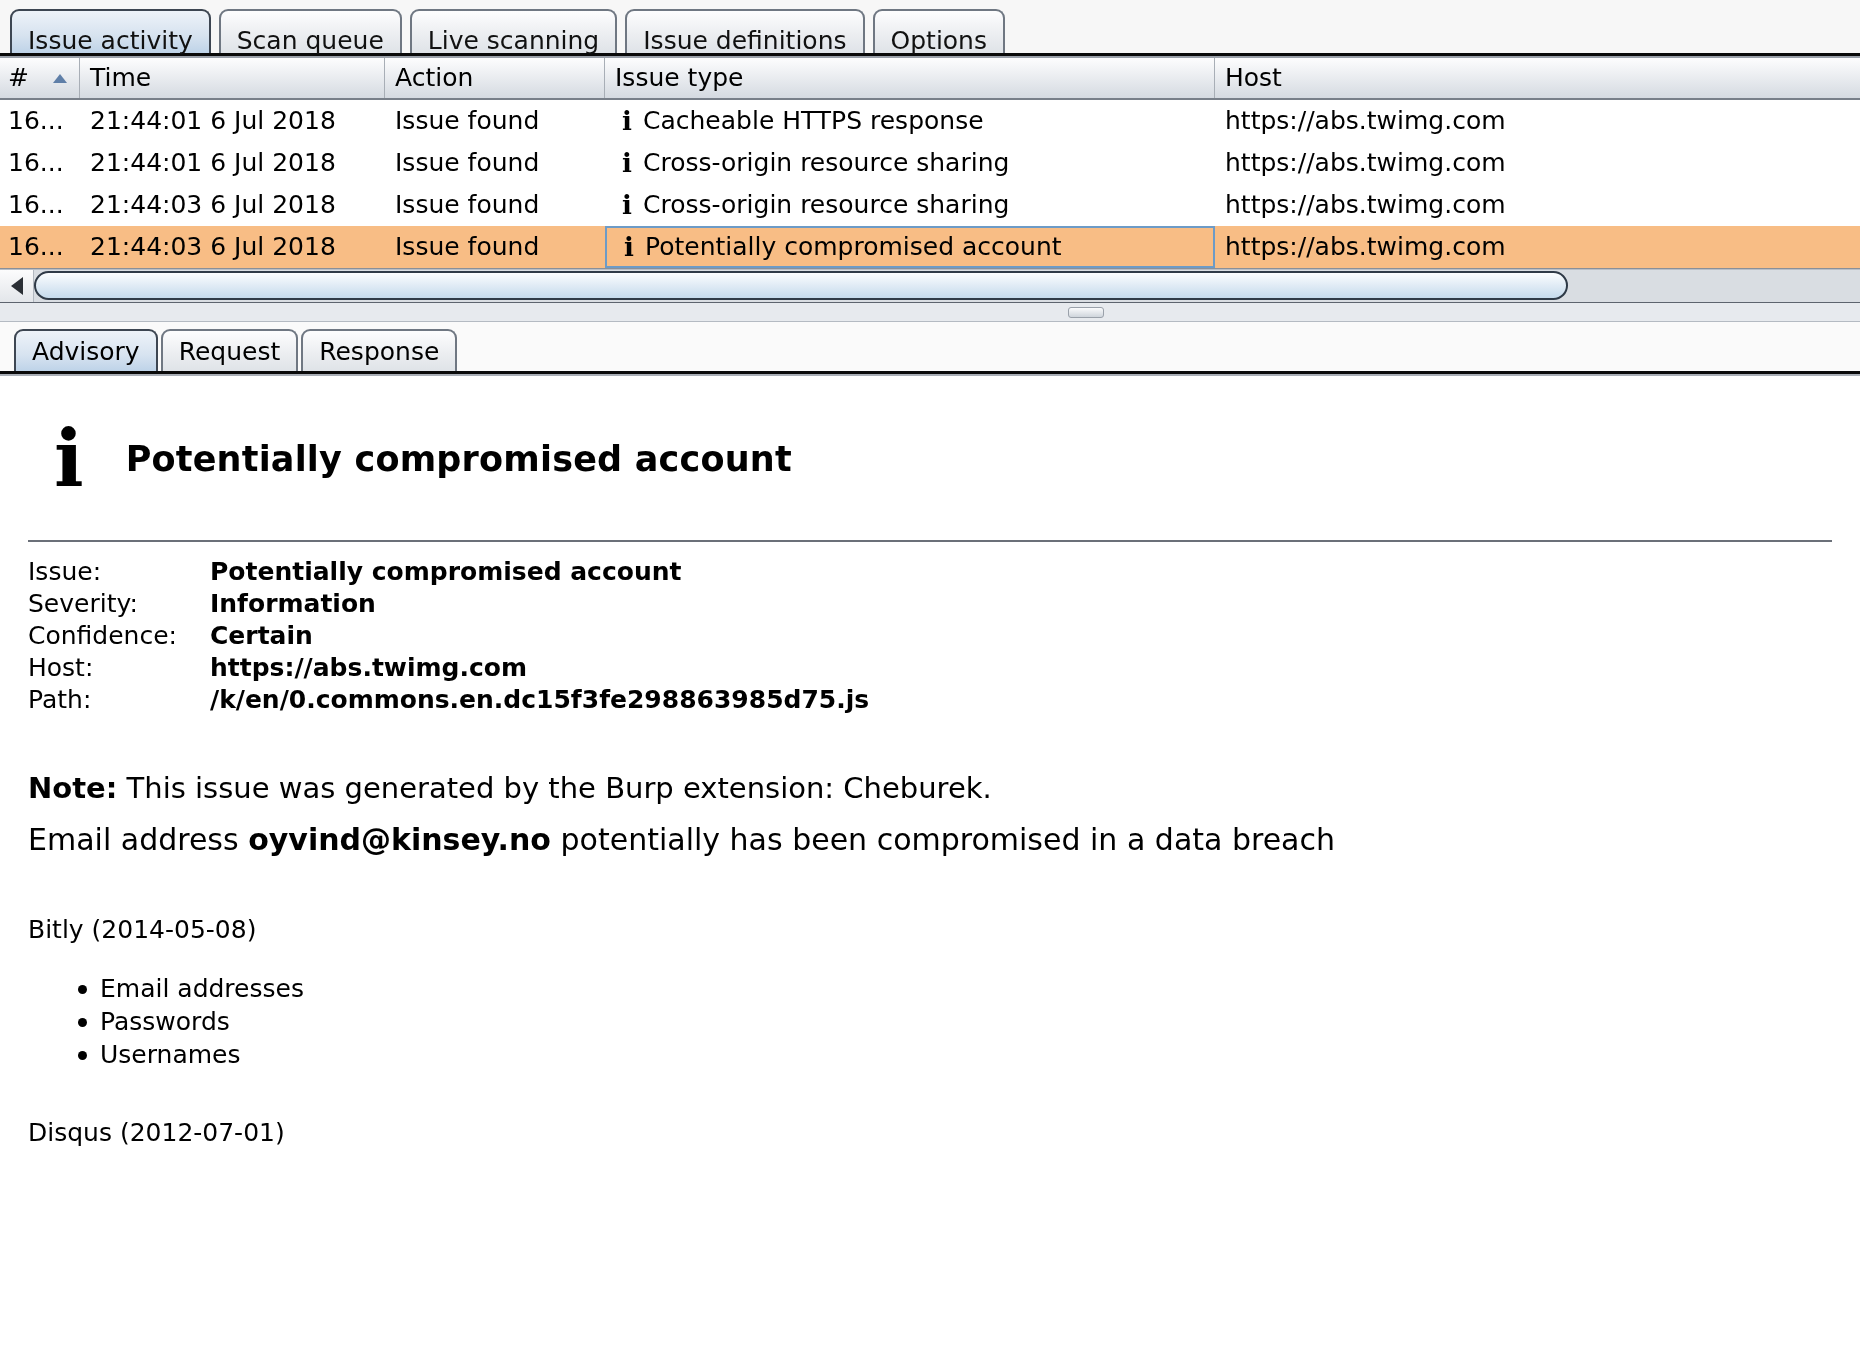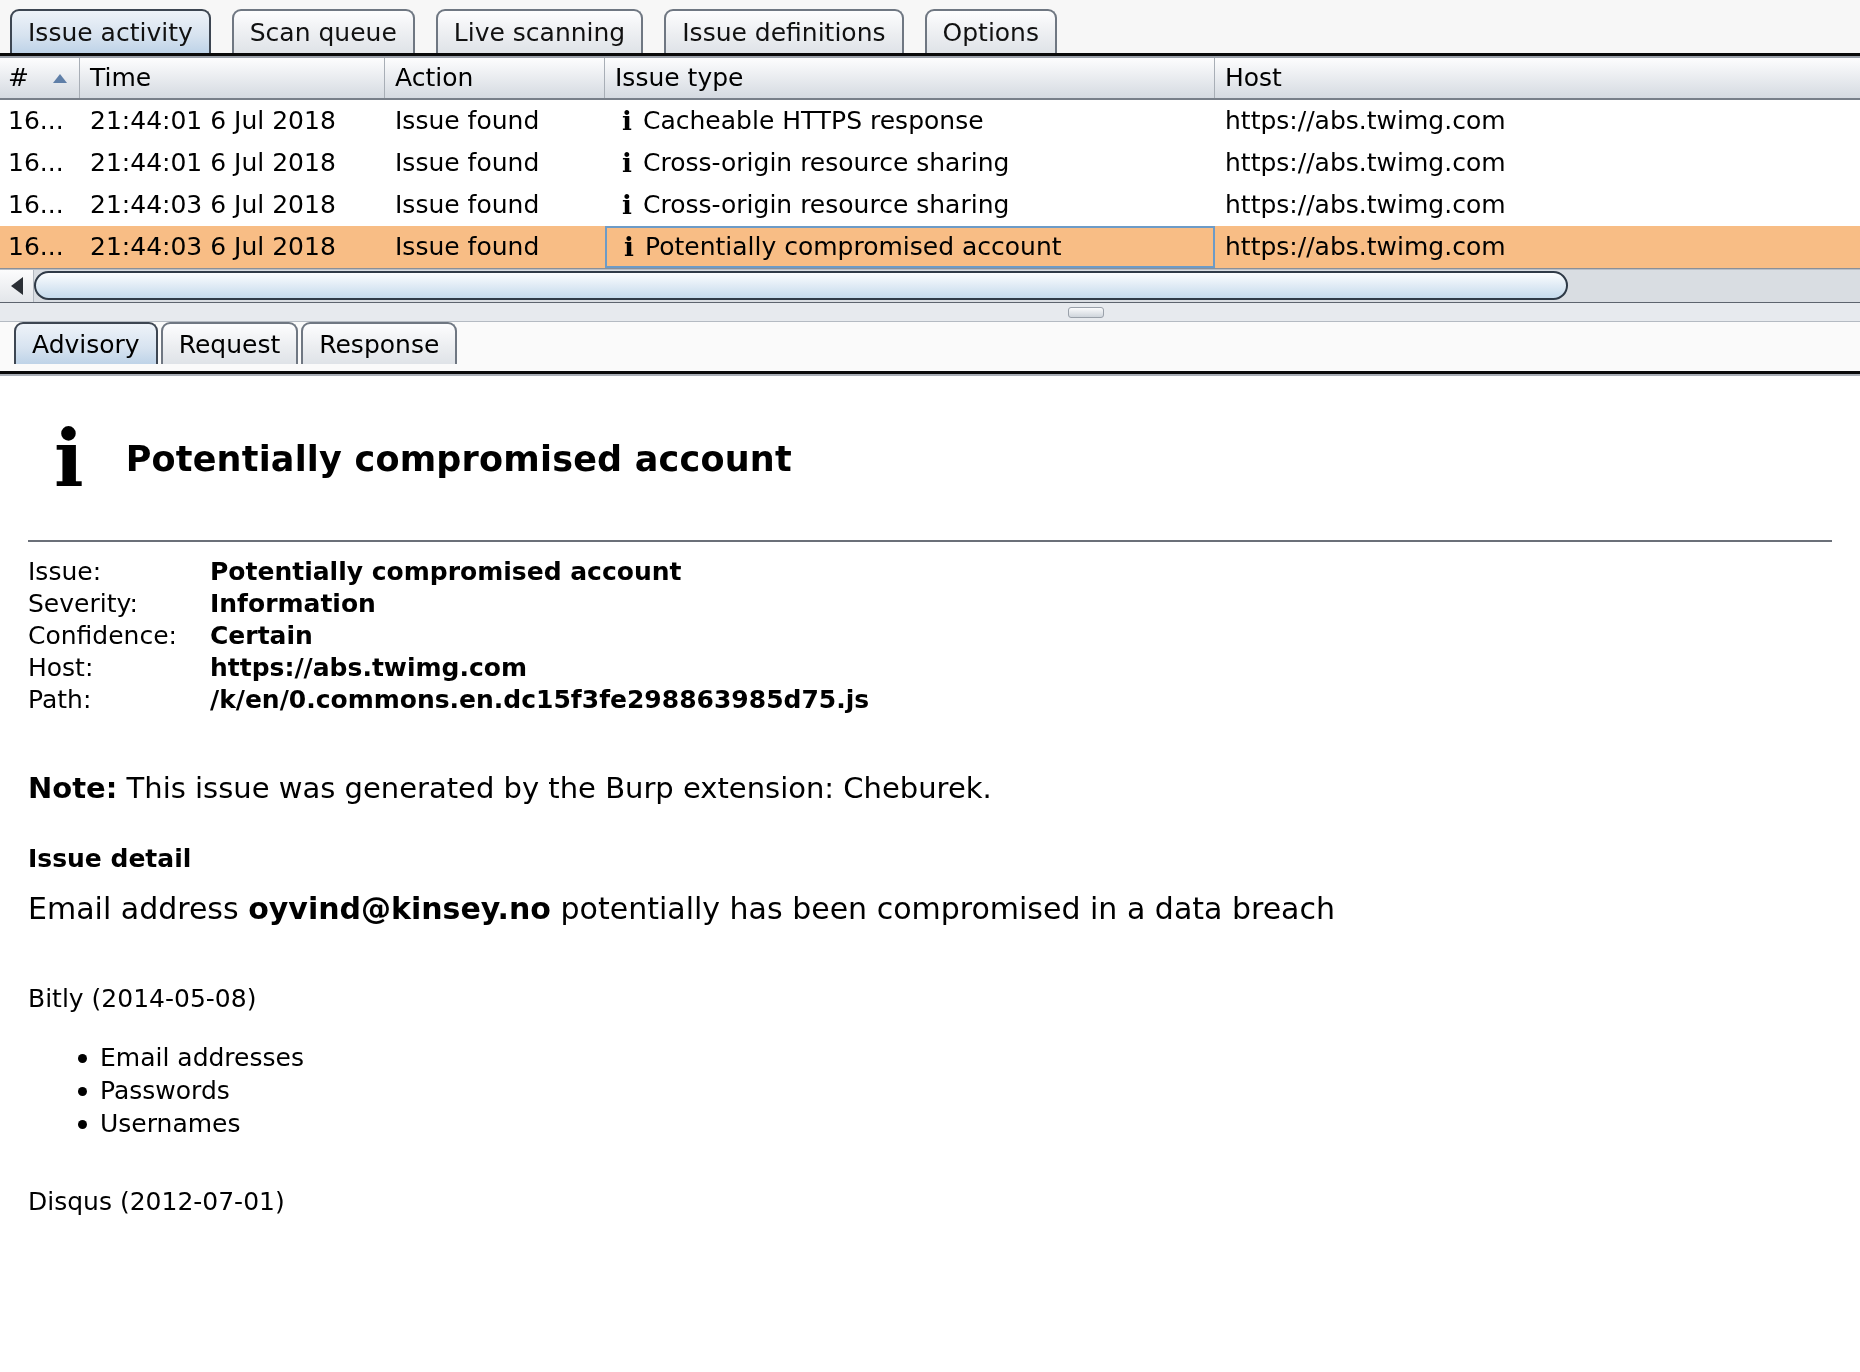--- a/index.html
+++ b/index.html
@@ -28,28 +28,28 @@
     display: flex;
     align-items: flex-end;
     height: 100%;
     padding-left: 10px;
     box-sizing: border-box;
   }
   .ttab {
     position: relative;
     height: 44px;
     line-height: 44px;
-    padding: 0 16px;
+    padding: 8px 16px;
     font-size: 25px;
     color: #111;
     background: linear-gradient(to bottom, #fdfdfe 0%, #eceef1 55%, #dfe3e8 100%);
     border: 2px solid #6f7782;
     border-bottom: none;
     border-radius: 9px 9px 0 0;
-    margin-right: 21px;
+    margin-right: 8px;
     box-sizing: border-box;
     white-space: nowrap;
   }
   .ttab.active {
     background: linear-gradient(to bottom, #eef3f9 0%, #d6e2ef 60%, #bed3e8 100%);
     border-color: #3d4652;
     z-index: 3;
   }
 
   
@@ -197,21 +197,21 @@
   
   .lowtabs-wrap {
     position: relative;
     height: 52px;
     background: #fafafa;
     border-bottom: 3px solid #0a0a0a;
     box-sizing: border-box;
   }
   .lowtabs {
     display: flex;
-    align-items: flex-start;
+    align-items: flex-end;
     height: 100%;
     padding-left: 14px;
     box-sizing: border-box;
   }
   .ltab {
     height: 42px;
     line-height: 42px;
     padding: 0 16px;
     font-size: 25px;
     background: linear-gradient(to bottom, #fdfdfe 0%, #eceef1 55%, #dfe3e8 100%);
@@ -444,21 +444,20 @@
     <div class="meta-row">
       <div class="meta-k">Path:</div>
       <div class="meta-v">/k/en/0.commons.en.dc15f3fe298863985d75.js</div>
     </div>
   </div>
 
   <div class="note">
     <span class="b">Note:</span><span> This issue was generated by the Burp extension: Cheburek.</span>
   </div>
 
-  <div class="sec-head">Issue detail</div>
 
   <div class="para">
     <span>Email address </span><span class="b">oyvind@kinsey.no</span><span> potentially has been compromised in a data breach</span>
   </div>
 
   <div class="breach">
     <div class="breach-title">Bitly (2014-05-08)</div>
     <ul class="breach-list">
       <li>Email addresses</li>
       <li>Passwords</li>

